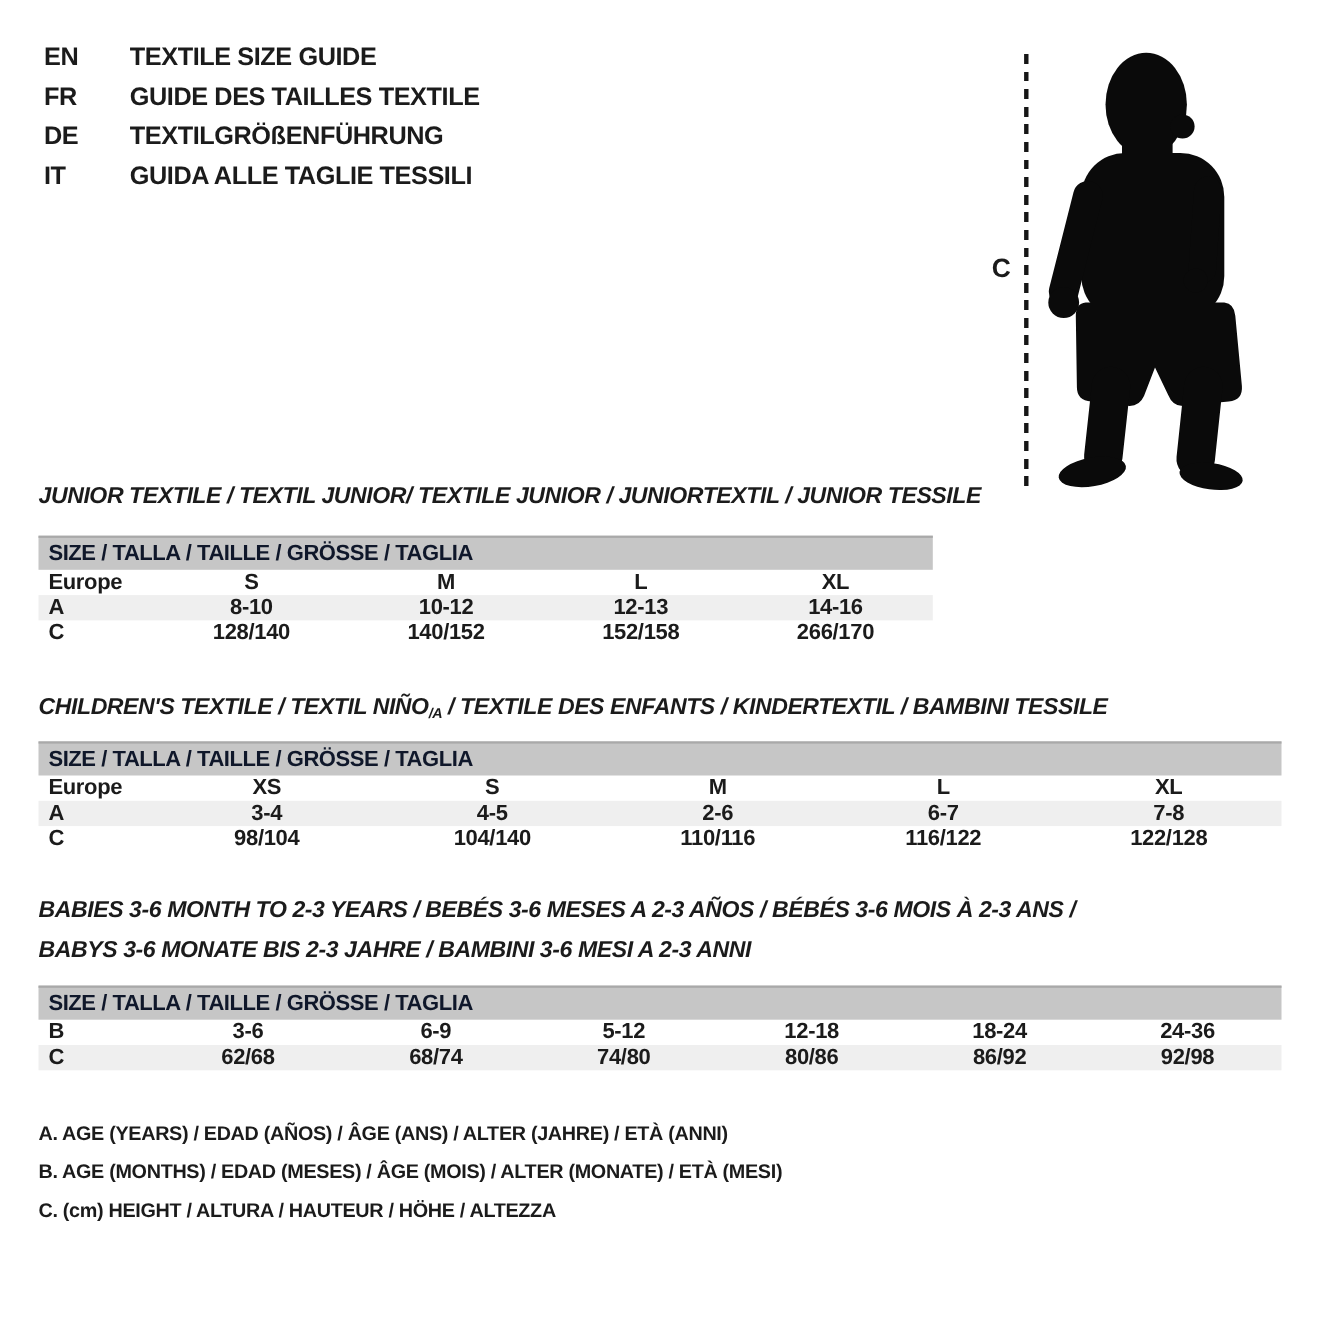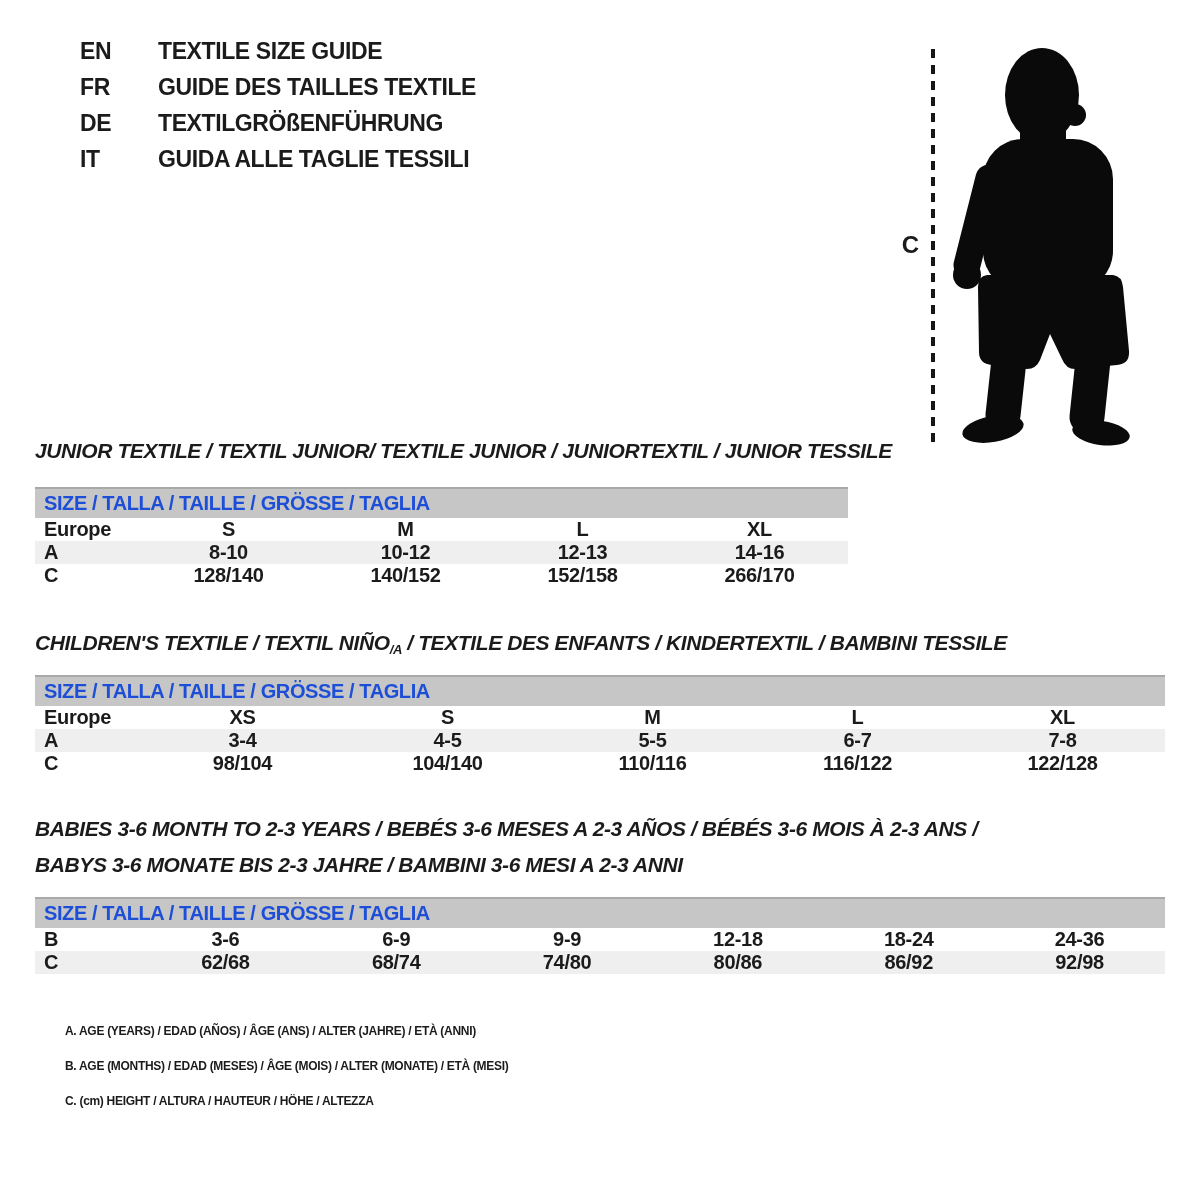--- a/index.html
+++ b/index.html
@@ -8,21 +8,21 @@
     width: 1200px; height: 1200px;
     font-family: "Liberation Sans", sans-serif;
     font-weight: 700;
     color: #1b1b1b;
     overflow: hidden;
   }
   .page { width: 1200px; height: 1200px; padding: 0 35px; overflow: hidden; }
 
   
   .header { display: flex; justify-content: space-between; align-items: flex-start;
-            padding-top: 33px; height: 430px; margin-left: 40px; }
+            padding-top: 33px; height: 430px; }
   .lang-table { padding-left: 5px; }
   .lang-row { display: flex; line-height: 36px; font-size: 23px; letter-spacing: -0.4px; }
   .lang-code { width: 78px; flex: 0 0 78px; }
   .lang-title { white-space: nowrap; }
 
   .figure { display: flex; align-items: flex-start; margin-right: 13px; }
   .measure-label { font-size: 24px; margin-top: 198px; margin-right: 12px; }
   .dash-line { width: 4px; height: 400px; margin-top: 16px; margin-right: 12px;
     background: repeating-linear-gradient(to bottom, #161616 0 9px, transparent 9px 16px); }
   .silhouette-svg { display: block; }
@@ -35,32 +35,32 @@
   .babies-title { margin-top: 36px; line-height: 36px; }
 
   .size-table { margin-top: 24px; }
   .size-table.junior { width: 813px; }
   .size-table.full { width: 100%; }
   .children-gap { margin-top: 18px; }
   .babies-gap { margin-top: 14px; }
 
   .size-bar { background: #c6c6c6; border-top: 2px solid #a9a9a9;
     height: 31px; line-height: 29px; padding-left: 9px;
-    font-size: 20px; color: #1d4ed8; letter-spacing: -0.4px; }
+    font-size: 20px; color: #0f172a; letter-spacing: -0.4px; }
 
   .trow { display: flex; align-items: center; height: 23px; font-size: 20px;
           letter-spacing: -0.3px; }
   .trow.shaded { background: #efefef; }
   .tcell { flex: 1 1 0; text-align: center; }
   .tcell.label { flex: 0 0 105px; text-align: left; padding-left: 9px; }
 
   
   .legend { margin-top: 40px; }
-  .legend-line { font-size: 12px; line-height: 35px; letter-spacing: -0.3px;
-                 white-space: nowrap; margin-left: 30px; }
+  .legend-line { font-size: 18px; line-height: 35px; letter-spacing: -0.3px;
+                 white-space: nowrap; }
 </style>
 </head>
 <body>
 
 <div class="page">
 
   <div class="header">
 
     <div class="lang-table">
       <div class="lang-row">
@@ -151,21 +151,21 @@
             <div class="tcell">XS</div>
             <div class="tcell">S</div>
             <div class="tcell">M</div>
             <div class="tcell">L</div>
             <div class="tcell">XL</div>
           </div>
           <div class="trow shaded">
             <div class="tcell label">A</div>
             <div class="tcell">3-4</div>
             <div class="tcell">4-5</div>
-            <div class="tcell">5-5</div>
+            <div class="tcell">2-6</div>
             <div class="tcell">6-7</div>
             <div class="tcell">7-8</div>
           </div>
           <div class="trow">
             <div class="tcell label">C</div>
             <div class="tcell">98/104</div>
             <div class="tcell">104/140</div>
             <div class="tcell">110/116</div>
             <div class="tcell">116/122</div>
             <div class="tcell">122/128</div>
@@ -179,21 +179,21 @@
       <div>BABIES 3-6 MONTH TO 2-3 YEARS / BEBÉS 3-6 MESES A 2-3 AÑOS / BÉBÉS 3-6 MOIS À 2-3 ANS /</div>
       <div>BABYS 3-6 MONATE BIS 2-3 JAHRE / BAMBINI 3-6 MESI A 2-3 ANNI</div>
     </div>
     <div class="size-table full babies-gap">
       <div class="size-bar">SIZE / TALLA / TAILLE / GRÖSSE / TAGLIA</div>
       <div>
           <div class="trow">
             <div class="tcell label">B</div>
             <div class="tcell">3-6</div>
             <div class="tcell">6-9</div>
-            <div class="tcell">9-9</div>
+            <div class="tcell">5-12</div>
             <div class="tcell">12-18</div>
             <div class="tcell">18-24</div>
             <div class="tcell">24-36</div>
           </div>
           <div class="trow shaded">
             <div class="tcell label">C</div>
             <div class="tcell">62/68</div>
             <div class="tcell">68/74</div>
             <div class="tcell">74/80</div>
             <div class="tcell">80/86</div>

